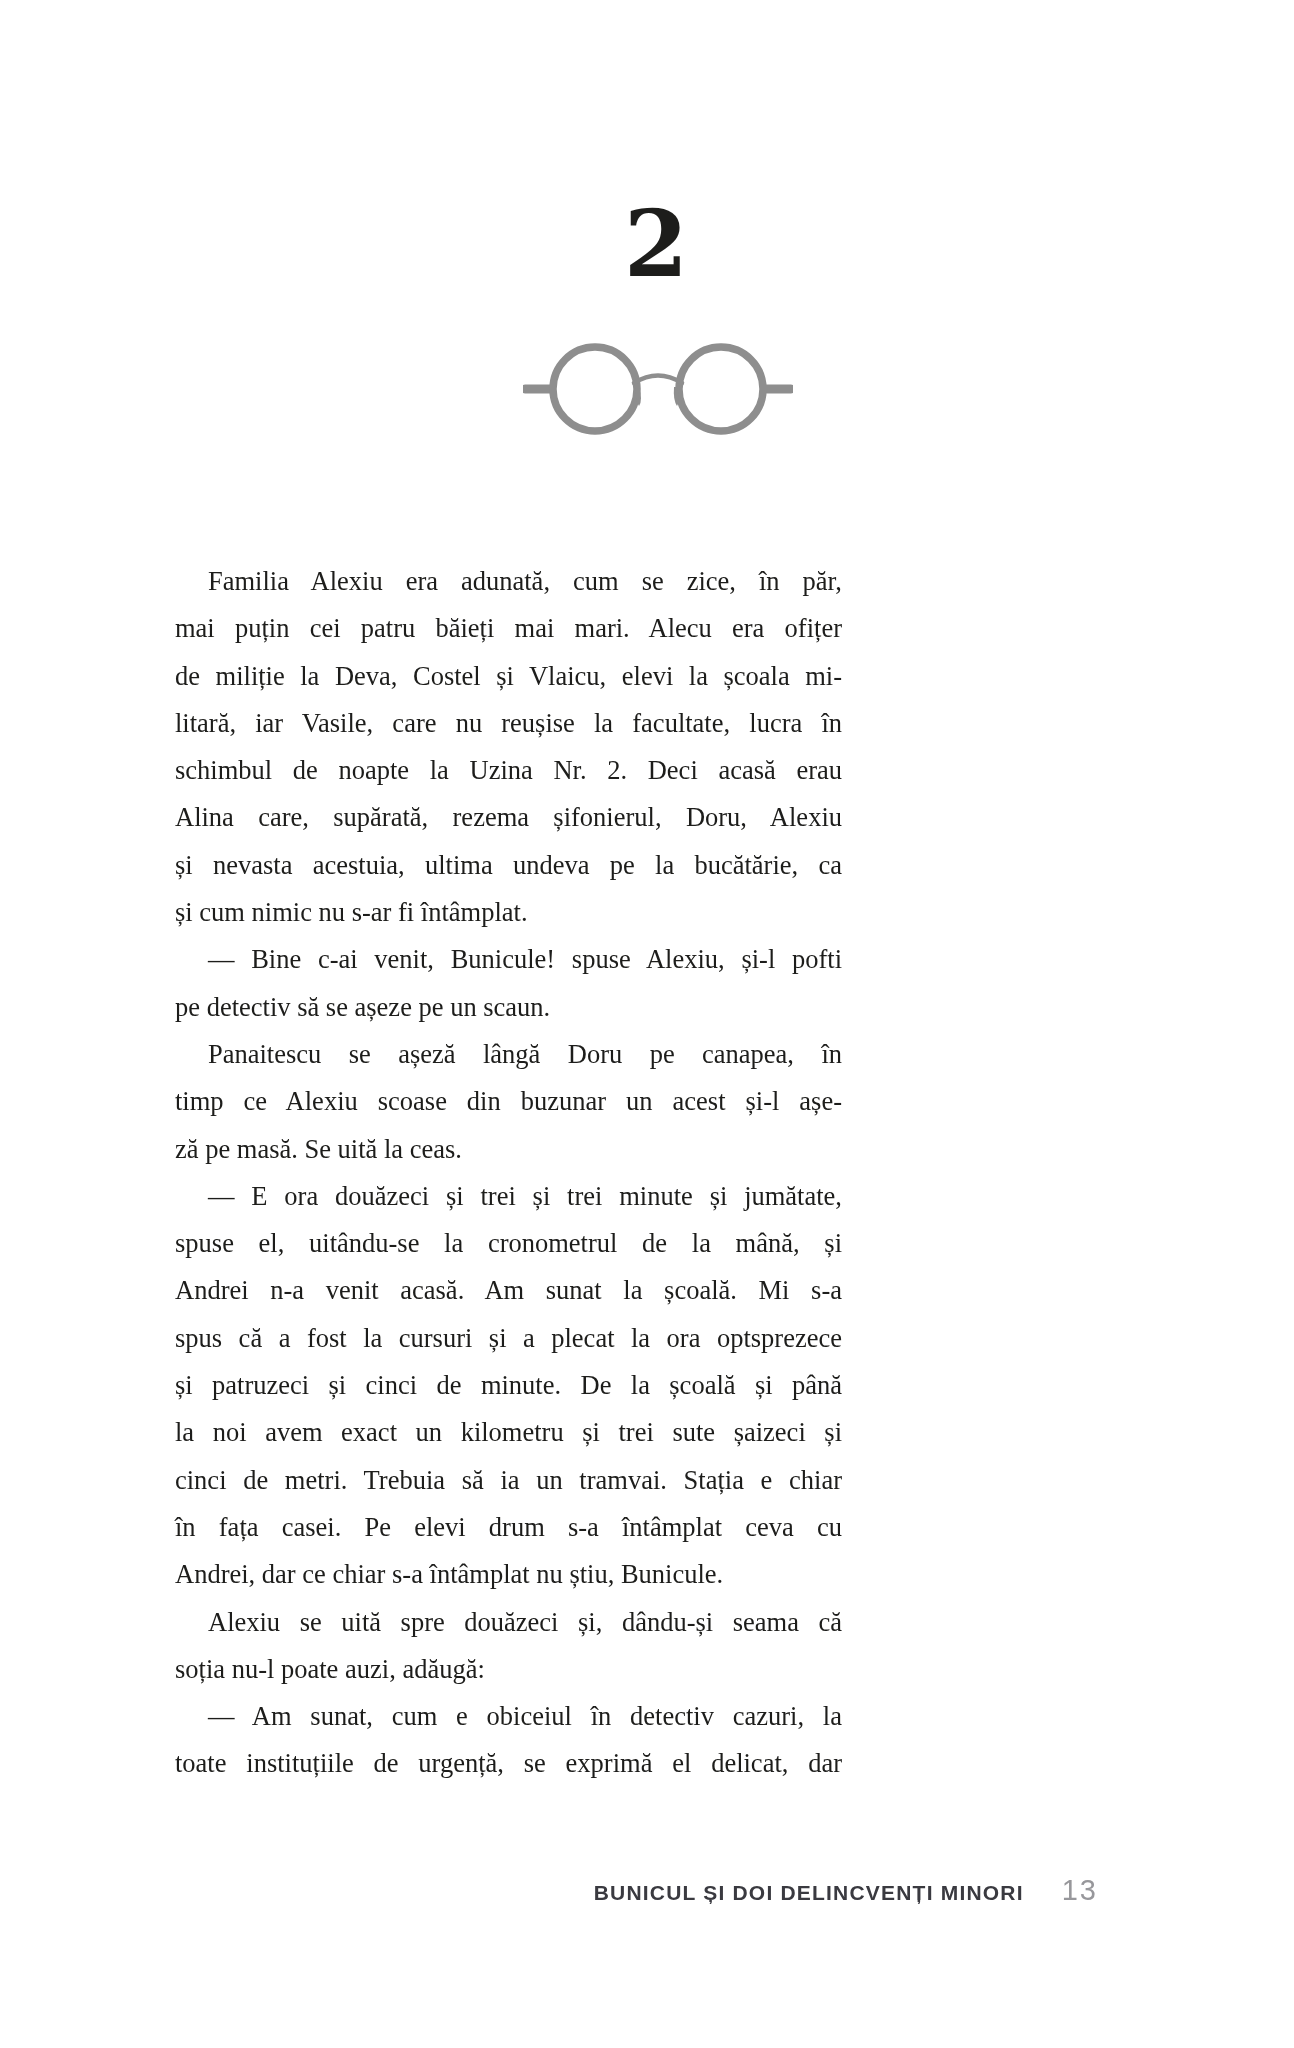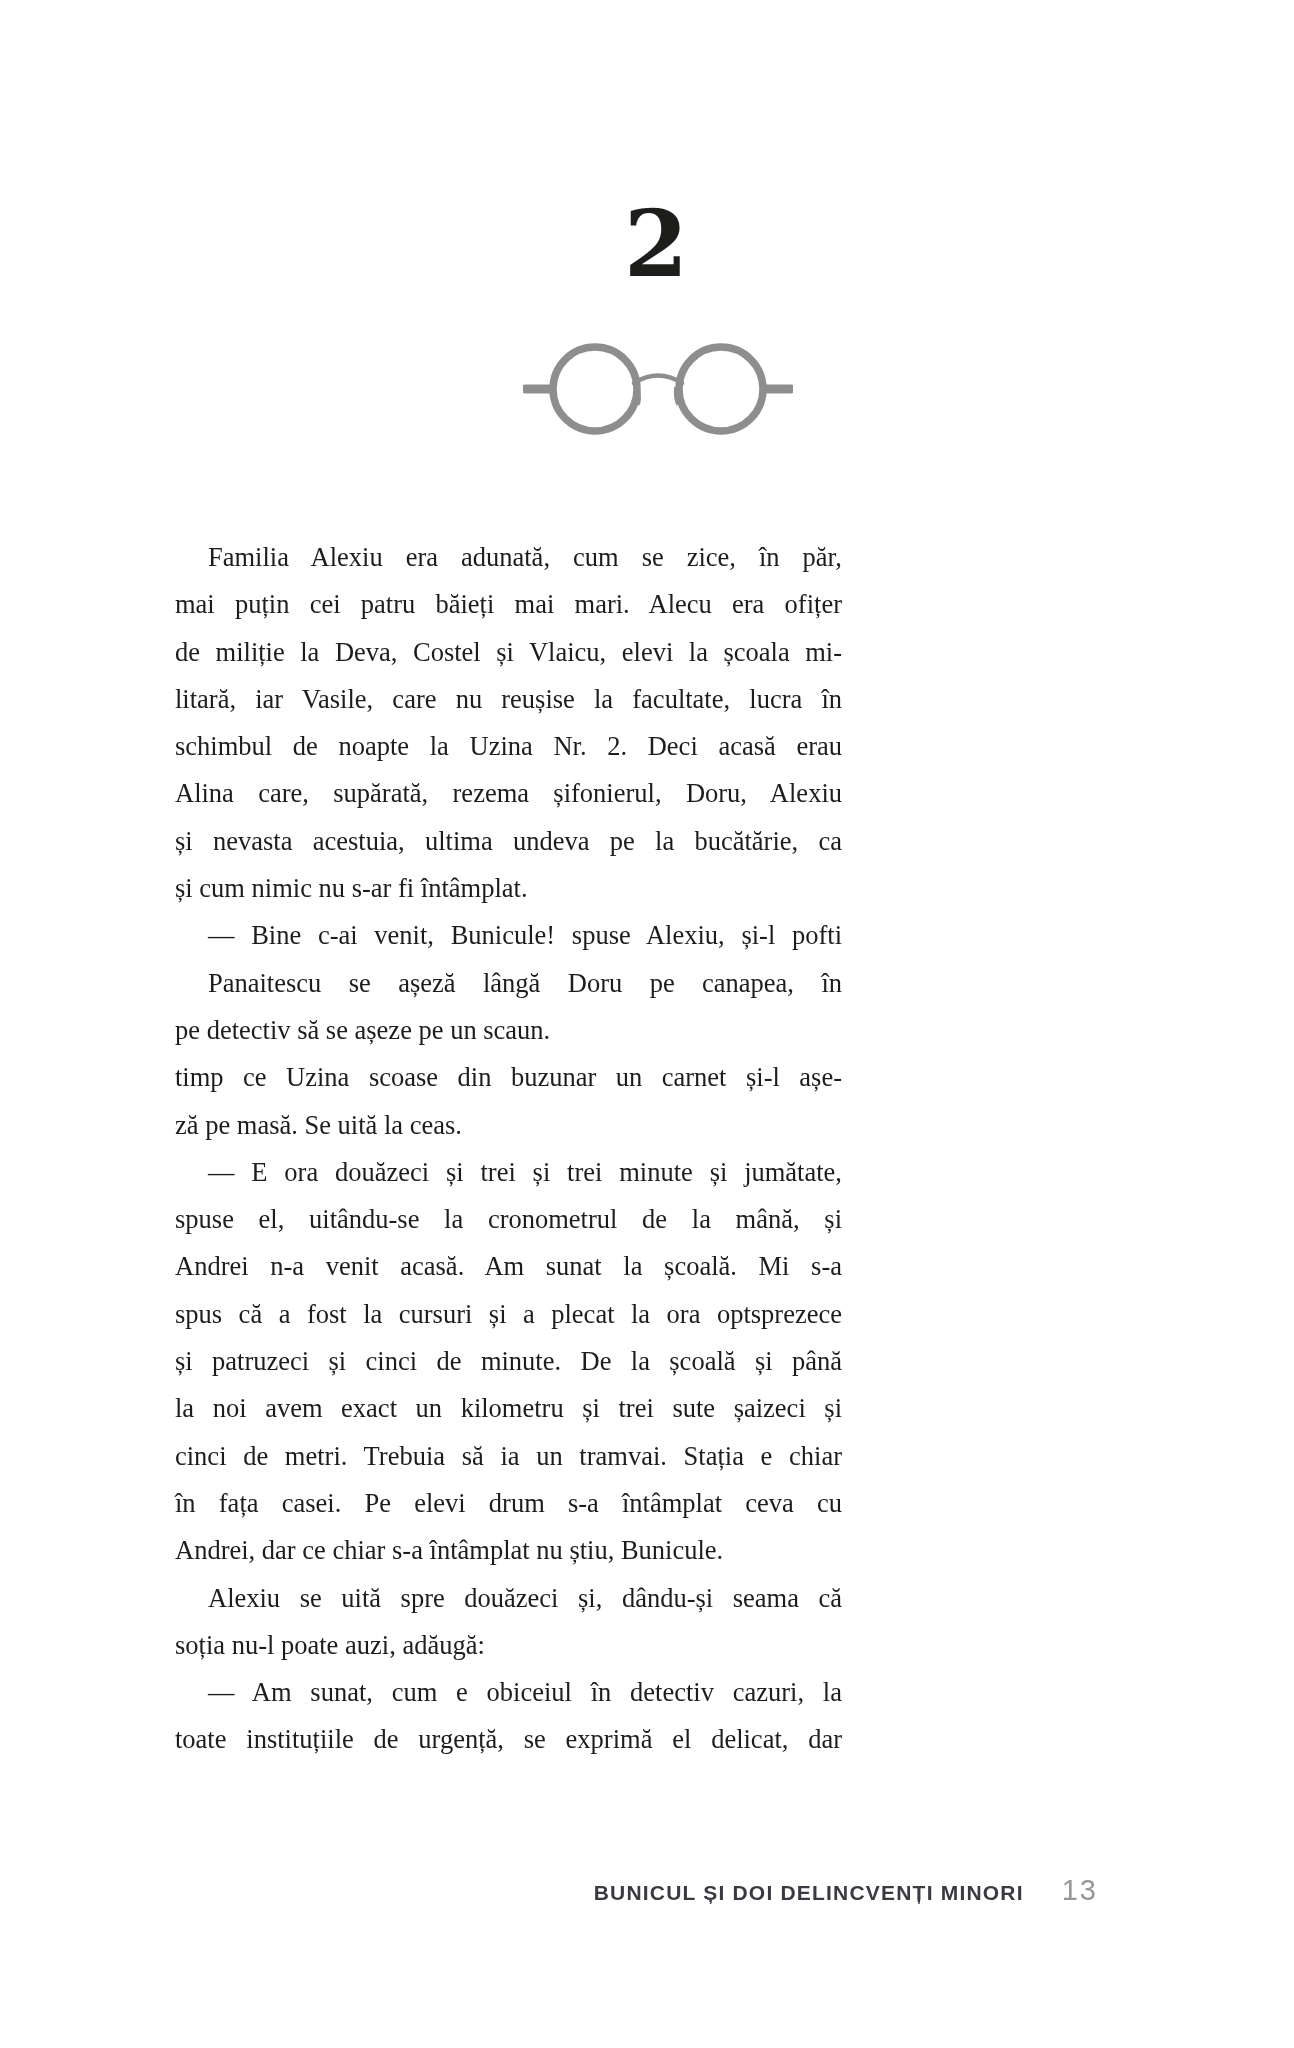--- a/index.html
+++ b/index.html
@@ -35,21 +35,21 @@
   }
   .glasses-wrap {
     position: absolute;
     top: 338px;
     left: 523px;
     width: 270px;
     height: 102px;
   }
   .body-text {
     position: absolute;
-    top: 534px;
+    top: 558px;
     left: 175px;
     width: 667px;
     font-size: 26.5px;
     line-height: 47.3px;
     color: #1d1d1b;
   }
   .line {
     text-align: justify;
     text-align-last: justify;
     white-space: normal;
@@ -111,23 +111,23 @@
   <div class="body-text">
       <div class="line indent">Familia Alexiu era adunată, cum se zice, în păr,</div>
       <div class="line">mai puțin cei patru băieți mai mari. Alecu era ofițer</div>
       <div class="line">de miliție la Deva, Costel și Vlaicu, elevi la școala mi-</div>
       <div class="line">litară, iar Vasile, care nu reușise la facultate, lucra în</div>
       <div class="line">schimbul de noapte la Uzina Nr. 2. Deci acasă erau</div>
       <div class="line">Alina care, supărată, rezema șifonierul, Doru, Alexiu</div>
       <div class="line">și nevasta acestuia, ultima undeva pe la bucătărie, ca</div>
       <div class="line para-end">și cum nimic nu s-ar fi întâmplat.</div>
       <div class="line indent">— Bine c-ai venit, Bunicule! spuse Alexiu, și-l pofti</div>
+      <div class="line para-end">pe detectiv să se așeze pe un scaun.</div>
       <div class="line indent">Panaitescu se așeză lângă Doru pe canapea, în</div>
-      <div class="line para-end">pe detectiv să se așeze pe un scaun.</div>
-      <div class="line">timp ce Uzina scoase din buzunar un carnet și-l așe-</div>
+      <div class="line">timp ce Alexiu scoase din buzunar un acest și-l așe-</div>
       <div class="line para-end">ză pe masă. Se uită la ceas.</div>
       <div class="line indent">— E ora douăzeci și trei și trei minute și jumătate,</div>
       <div class="line">spuse el, uitându-se la cronometrul de la mână, și</div>
       <div class="line">Andrei n-a venit acasă. Am sunat la școală. Mi s-a</div>
       <div class="line">spus că a fost la cursuri și a plecat la ora optsprezece</div>
       <div class="line">și patruzeci și cinci de minute. De la școală și până</div>
       <div class="line">la noi avem exact un kilometru și trei sute șaizeci și</div>
       <div class="line">cinci de metri. Trebuia să ia un tramvai. Stația e chiar</div>
       <div class="line">în fața casei. Pe elevi drum s-a întâmplat ceva cu</div>
       <div class="line para-end">Andrei, dar ce chiar s-a întâmplat nu știu, Bunicule.</div>

